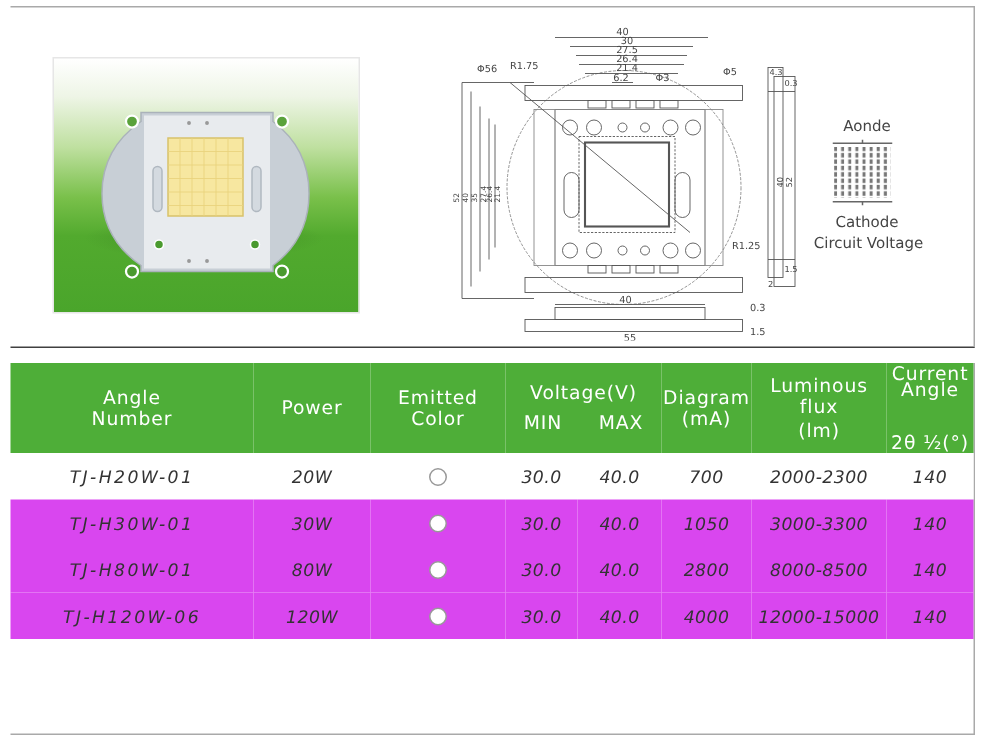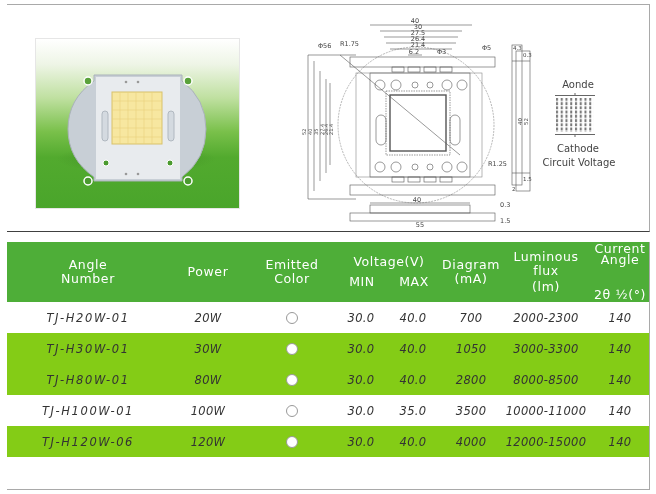--- a/index.html
+++ b/index.html
@@ -10,21 +10,21 @@
   .side-view { position:absolute; left:502px; top:38px; width:40px; height:160px; }
   .circuit { position:absolute; left:536px; top:74px; width:70px; height:100px; }
   .circuit-label { position:absolute; font-size:10px; color:#444; text-align:center; width:70px; left:0; }
 
   .table-wrap { position:absolute; left:7px; top:242px; width:643px; height:248px; border-right:1px solid #a9a9a9; border-bottom:1px solid #a9a9a9; box-sizing:border-box; }
   table { border-collapse:collapse; width:642px; table-layout:fixed; }
   thead tr { background:#4eae38; color:#fff; height:60px; }
   th { font-weight:normal; font-size:12.5px; letter-spacing:0.6px; line-height:14px; padding:0; vertical-align:middle; }
   tbody tr { height:31px;font-style:italic; }
   tbody tr.odd { background:#ffffff; }
-  tbody tr.even { background:#84cc16; }
+  tbody tr.even { background:#d946ef; }
   td { font-size:11.5px; color:#333; text-align:center; padding:0; letter-spacing:0.3px; }
   td.pn { letter-spacing:1.6px; }
   .circle { display:inline-block; width:10px; height:10px; border-radius:50%; border:1px solid #999; background:#fff; vertical-align:middle; }
   .sub { display:block; margin-top:6px; }
 </style>
 </head>
 <body>
 
 <div class="top-panel">
 
@@ -269,30 +269,20 @@
       <tr class="even">
         <td class="pn">TJ-H80W-01</td>
         <td>80W</td>
         <td><span class="circle"></span></td>
         <td>30.0</td>
         <td>40.0</td>
         <td>2800</td>
         <td>8000-8500</td>
         <td>140</td>
       </tr>
-      <tr class="odd">
-        <td class="pn">TJ-H100W-01</td>
-        <td>100W</td>
-        <td><span class="circle"></span></td>
-        <td>30.0</td>
-        <td>35.0</td>
-        <td>3500</td>
-        <td>10000-11000</td>
-        <td>140</td>
-      </tr>
       <tr class="even">
         <td class="pn">TJ-H120W-06</td>
         <td>120W</td>
         <td><span class="circle"></span></td>
         <td>30.0</td>
         <td>40.0</td>
         <td>4000</td>
         <td>12000-15000</td>
         <td>140</td>
       </tr>

